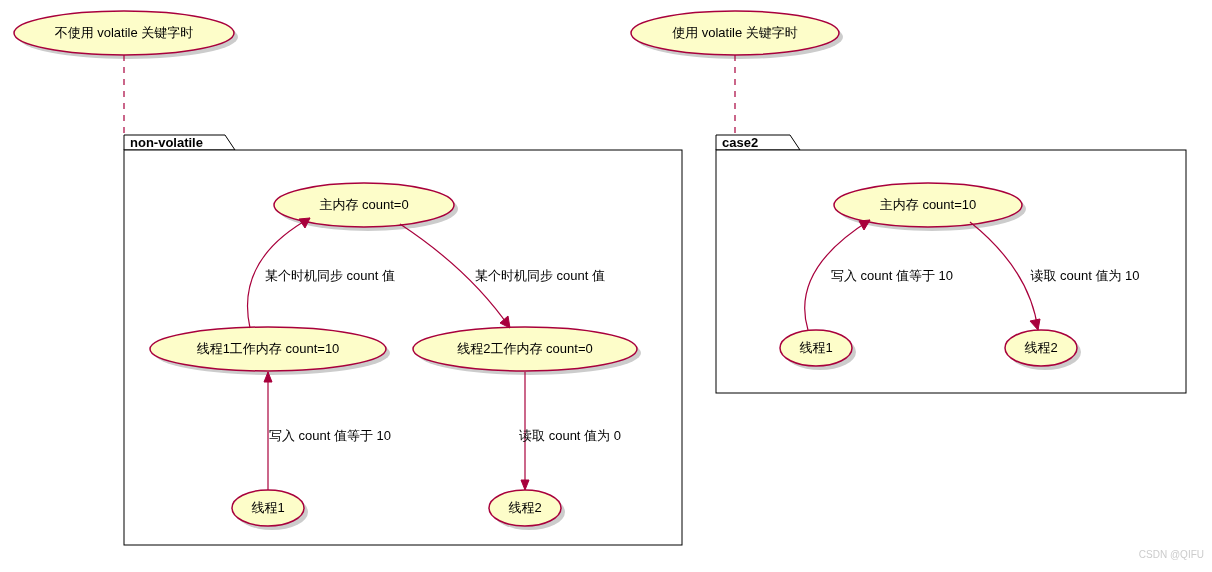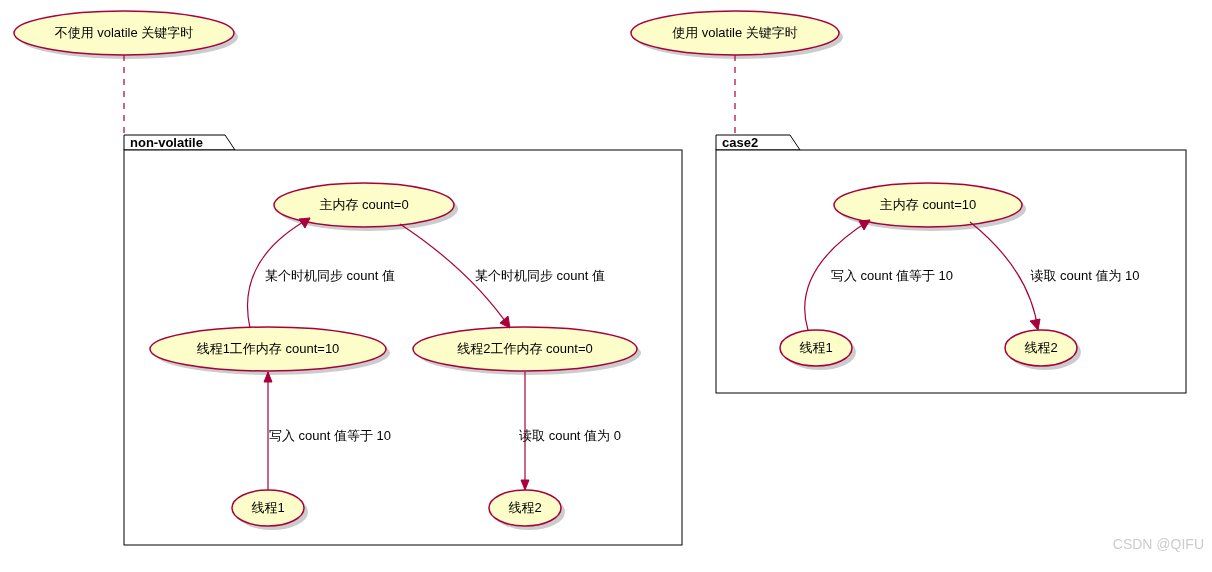--- a/index.html
+++ b/index.html
@@ -60,22 +60,22 @@
     stroke-width: 1.2;
     fill: none;
   }
   .arrowhead {
     fill: #a8003c;
     stroke: #a8003c;
   }
   .watermark {
     position: absolute;
     right: 8px;
-    bottom: 20px;
-    font-size: 14px;
+    bottom: 12px;
+    font-size: 10px;
     color: #ccc;
   }
 </style>
 </head>
 <body>
 
 <svg width="1212" height="572">
 
   <ellipse class="shadow" cx="128" cy="37" rx="110" ry="22"></ellipse>
   <ellipse class="ellipse-node" cx="124" cy="33" rx="110" ry="22"></ellipse>

